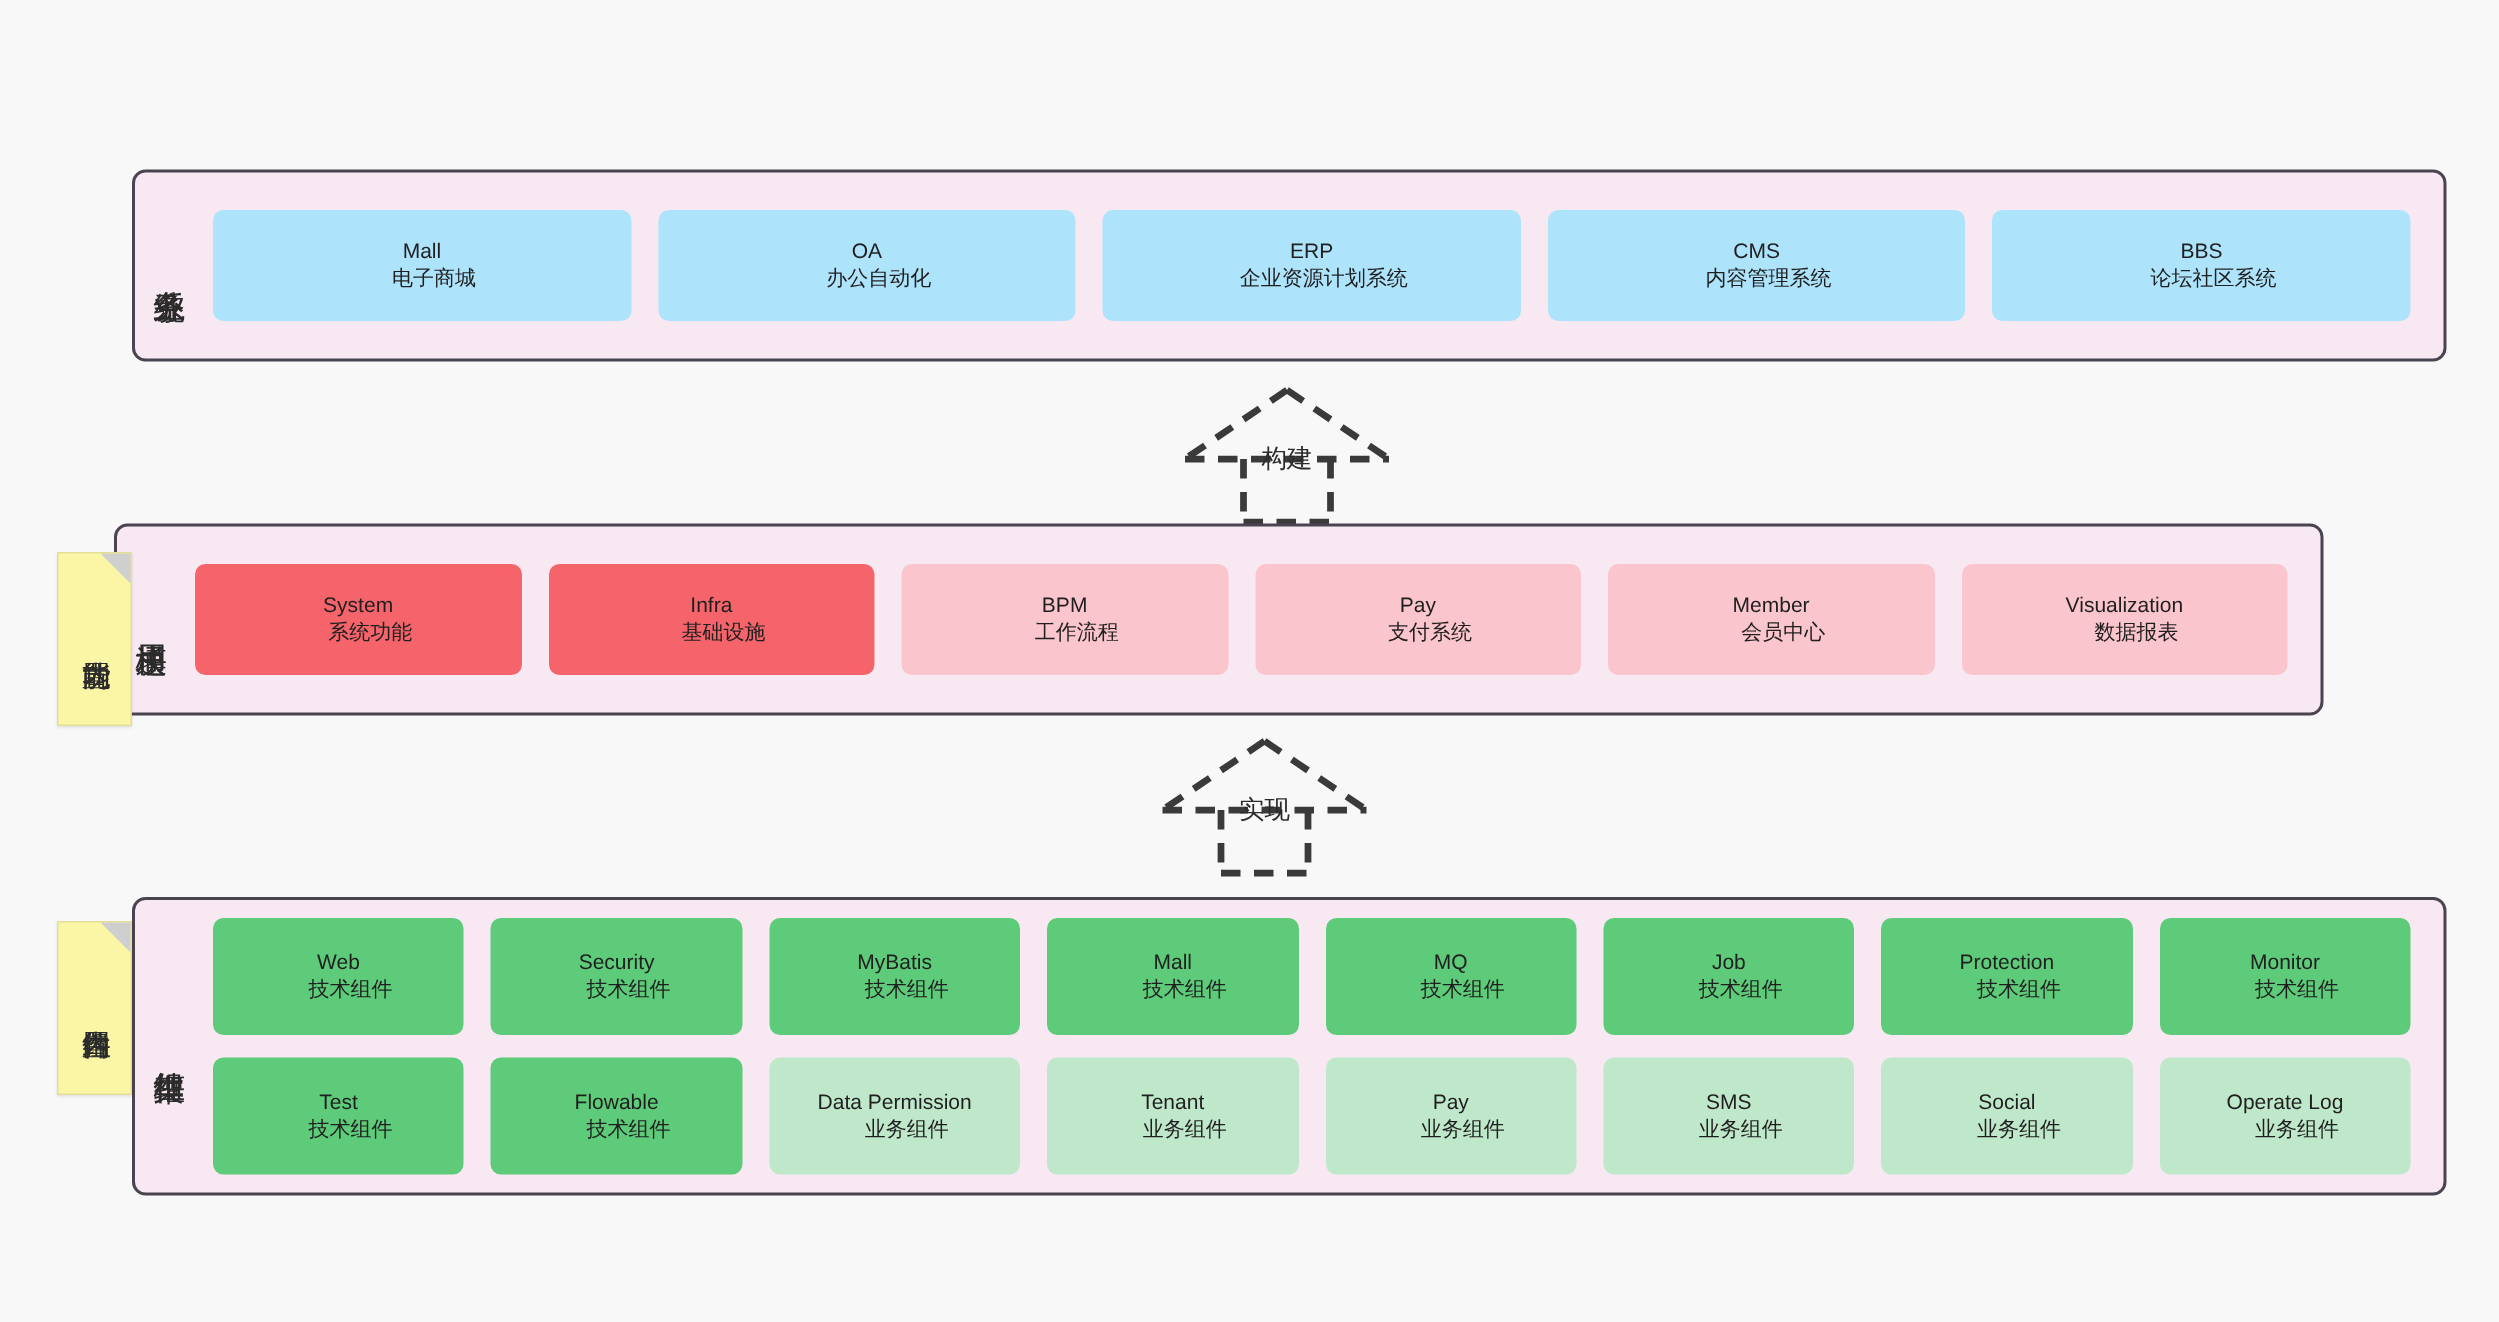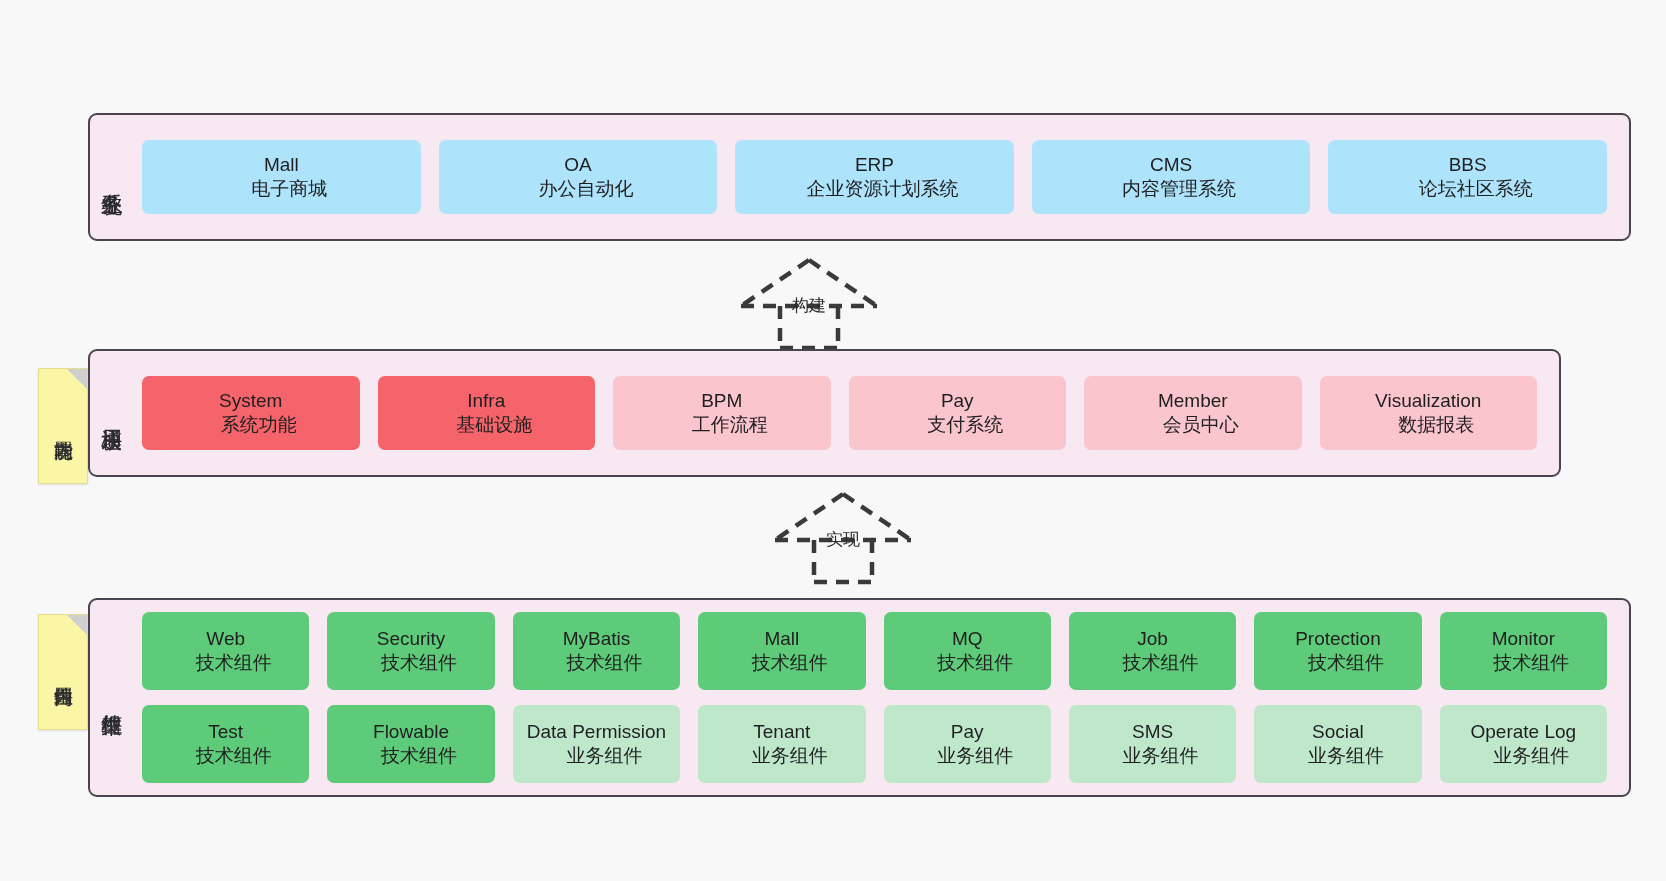--- a/index.html
+++ b/index.html
@@ -60,38 +60,38 @@
   .cell {
     flex: 1 1 0;
     box-sizing: border-box;
     border-radius: 7px;
     display: flex;
     flex-direction: column;
     align-items: center;
     justify-content: center;
     text-align: center;
     line-height: 1.28;
-    font-size: 19px;
+    font-size: 14px;
     color: #1f1f1f;
     padding: 4px 6px;
   }
   .cell .en { white-space: nowrap; }
   .cell .cn { white-space: nowrap; padding-left: 16px; }
   .cell.wrap .en { white-space: normal; }
 
   
   .c-blue        { background: #ade3fb; }
   .c-red         { background: #f4646a; }
   .c-pink        { background: #fbc5cd; }
   .c-green       { background: #5dcb79; }
   .c-green-light { background: #bfe8ca; }
 
   
   #layer-business { left: 88px;  top: 113px; width: 1543px; height: 128px; }
-  #layer-common   { left: 88px;  top: 349px; width: 1473px; height: 128px; }
+  #layer-common   { left: 76px;  top: 349px; width: 1473px; height: 128px; }
   #layer-frame    { left: 88px;  top: 598px; width: 1543px; height: 199px; }
 
   #layer-business .cell,
   #layer-common .cell { height: 74px; }
   #layer-frame .cell  { height: 78px; }
 
   
   .note {
     position: absolute;
     box-sizing: border-box;
@@ -131,21 +131,21 @@
     position: absolute;
     left: 50%;
     transform: translateX(-50%);
     top: 38px;
     font-size: 17px;
     color: #2b2b2b;
     background: transparent;
     white-space: nowrap;
     padding: 0 2px;
   }
-  #arrow-build   { left: 734px; top: 256px; }
+  #arrow-build   { left: 783px; top: 256px; }
   #arrow-realize { left: 768px; top: 490px; }
 </style>
 </head>
 <body>
 
 <div class="canvas">
 
   <div class="layer" id="layer-business">
     <div class="layer-title">业务系统</div>
     <div class="layer-body">

